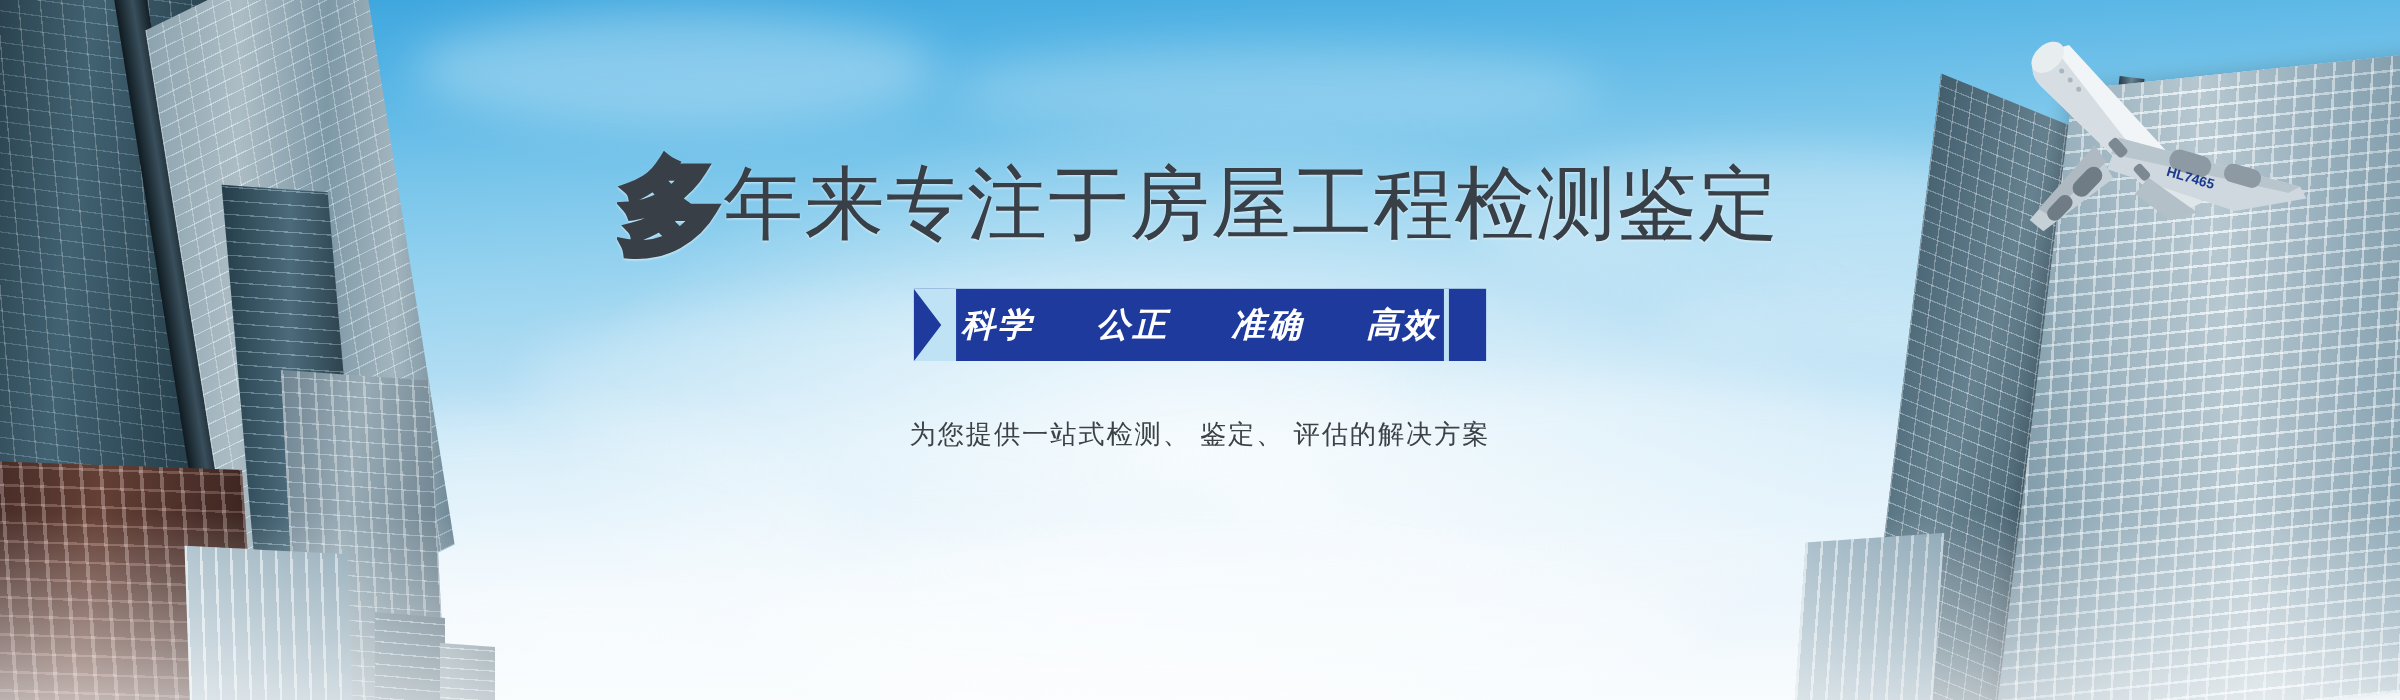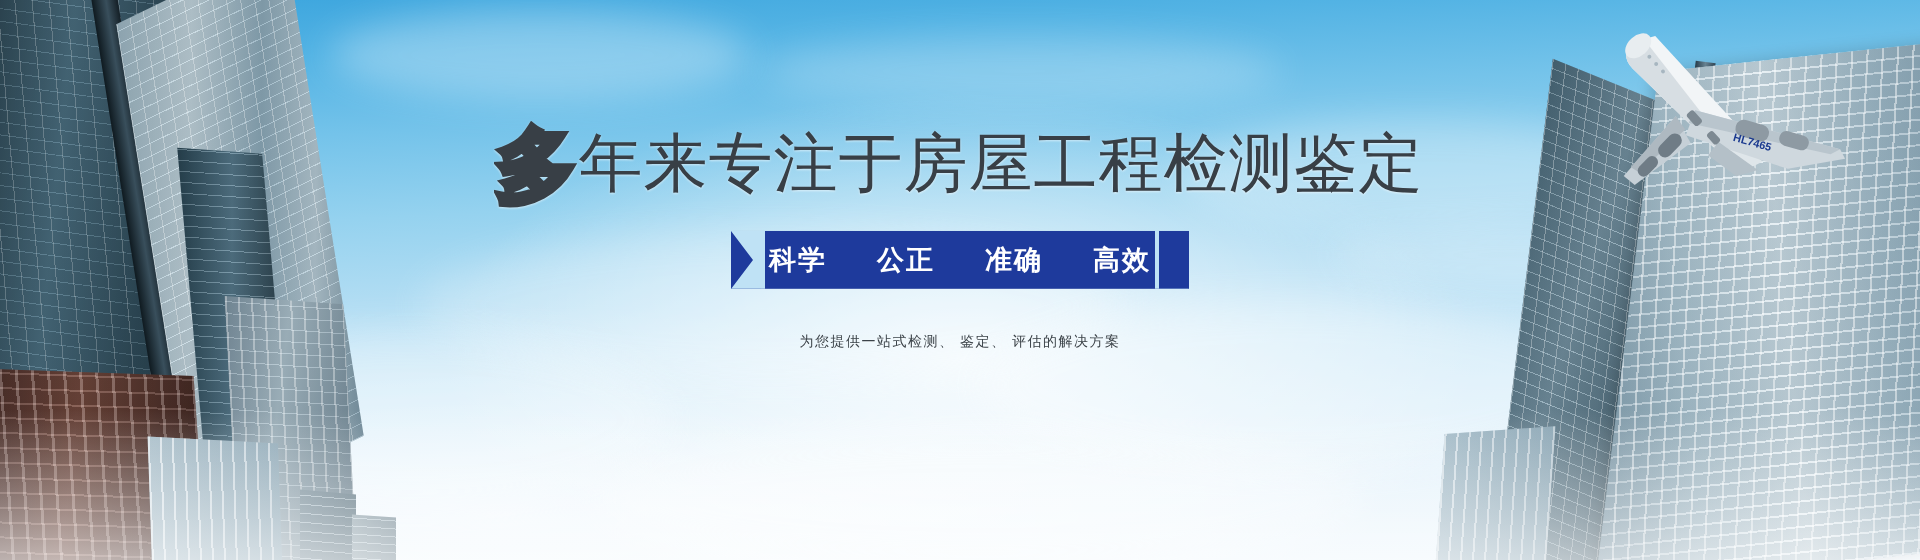--- a/index.html
+++ b/index.html
@@ -185,20 +185,21 @@
   #ribbon {
     position: relative;
     margin-top: 34px;
     height: 58px;
     padding: 0 38px;
     display: flex; align-items: center;
     background: #1e3a9c;
     color: #ffffff;
     box-shadow: 0 2px 6px rgba(20,40,110,0.30);
     clip-path: polygon(0 0, 100% 0, 100% 100%, 0 100%);
+    font-style: italic;
   }
   #ribbon::before, #ribbon::after {
     content: ""; position: absolute; top: 0; width: 30px; height: 58px;
     background: inherit;
   }
   #ribbon::before { left: 0;  clip-path: polygon(0 0, 100% 0, 100% 100%, 0 100%); }
   #ribbon::after  { right: 0; clip-path: polygon(0 0, 100% 0, 100% 100%, 0 100%); }
 
   .notch {
     position: absolute; top: 0; width: 34px; height: 58px;
@@ -209,21 +210,21 @@
   .notch svg { display: block; }
 
   #ribbon-items { display: flex; gap: 50px; position: relative; z-index: 2; }
   .ribbon-word {
     font-size: 27px; font-weight: 700; letter-spacing: 2px;
     color: #fff;
   }
 
   #subtitle {
     margin-top: 44px;
-    font-size: 14px; letter-spacing: 1.5px;
+    font-size: 21px; letter-spacing: 1.5px;
     color: #3b4349;
     white-space: nowrap;
     text-shadow: 0 1px 1px rgba(255,255,255,0.5);
   }
 
   
   #bottom-haze {
     position: absolute; left: 0; bottom: 0; width: 1920px; height: 150px;
     background: linear-gradient(180deg, rgba(255,255,255,0) 0%, rgba(255,255,255,0.42) 70%, rgba(255,255,255,0.62) 100%);
     pointer-events: none;

